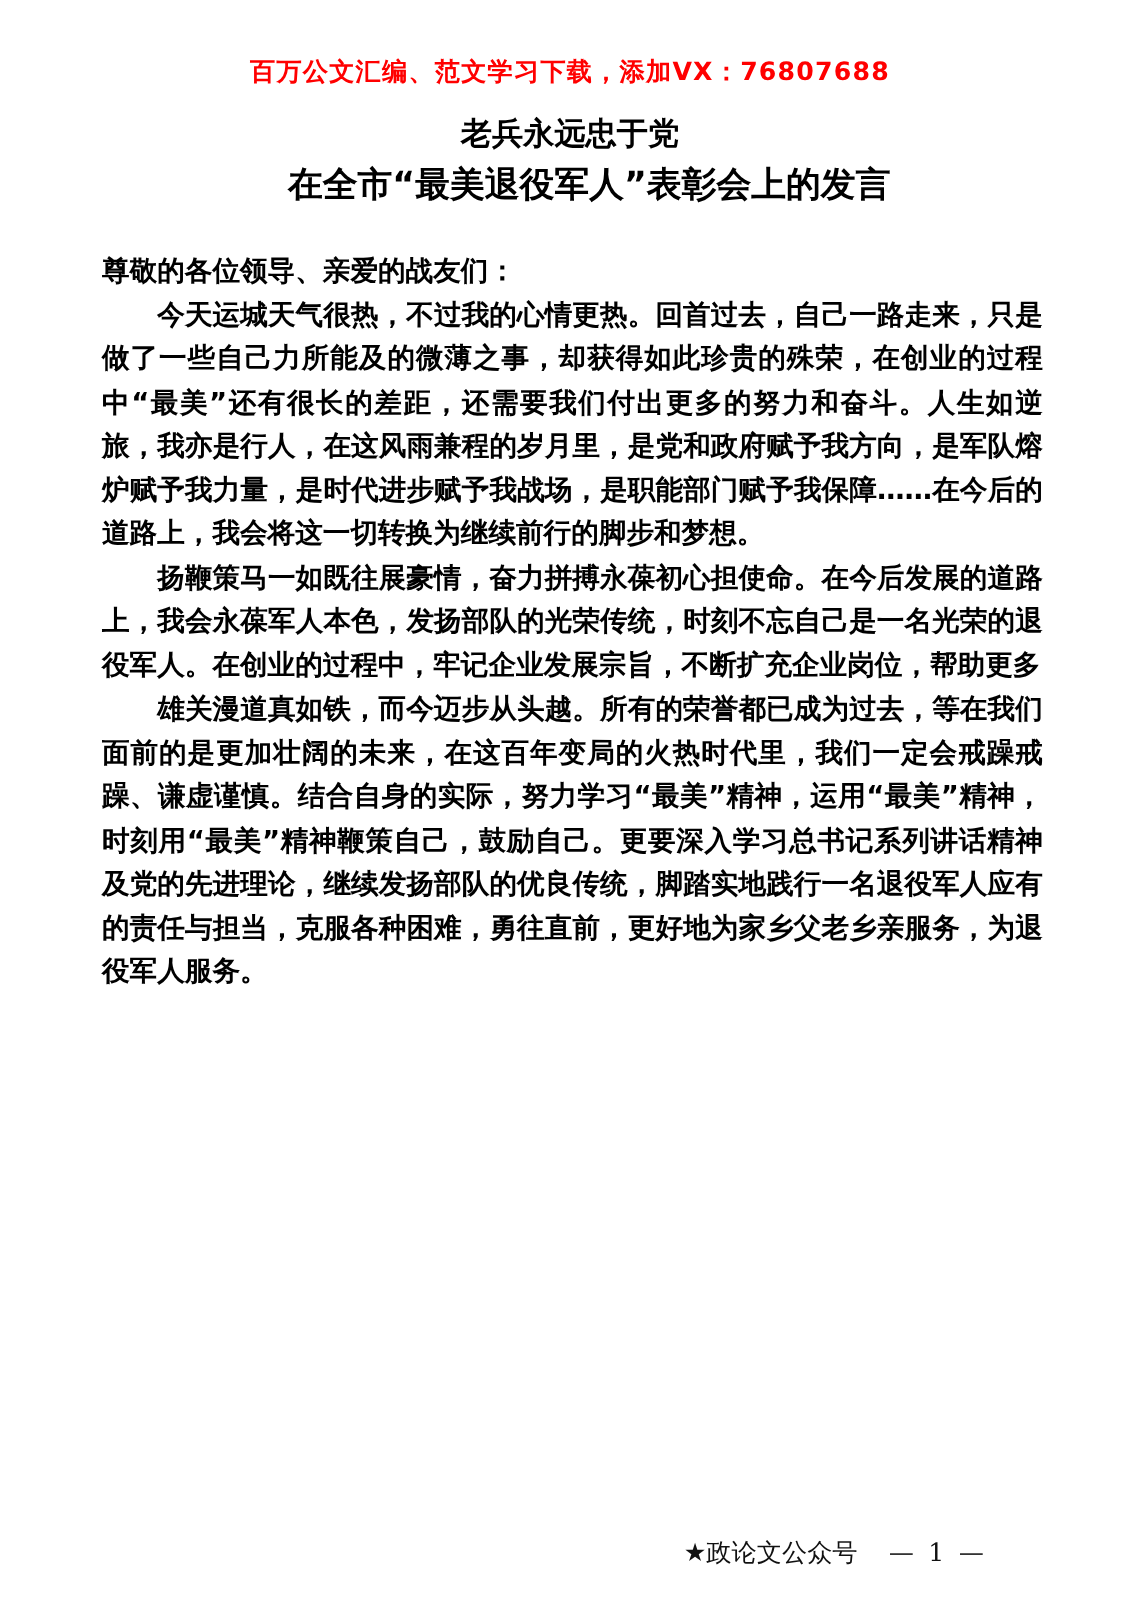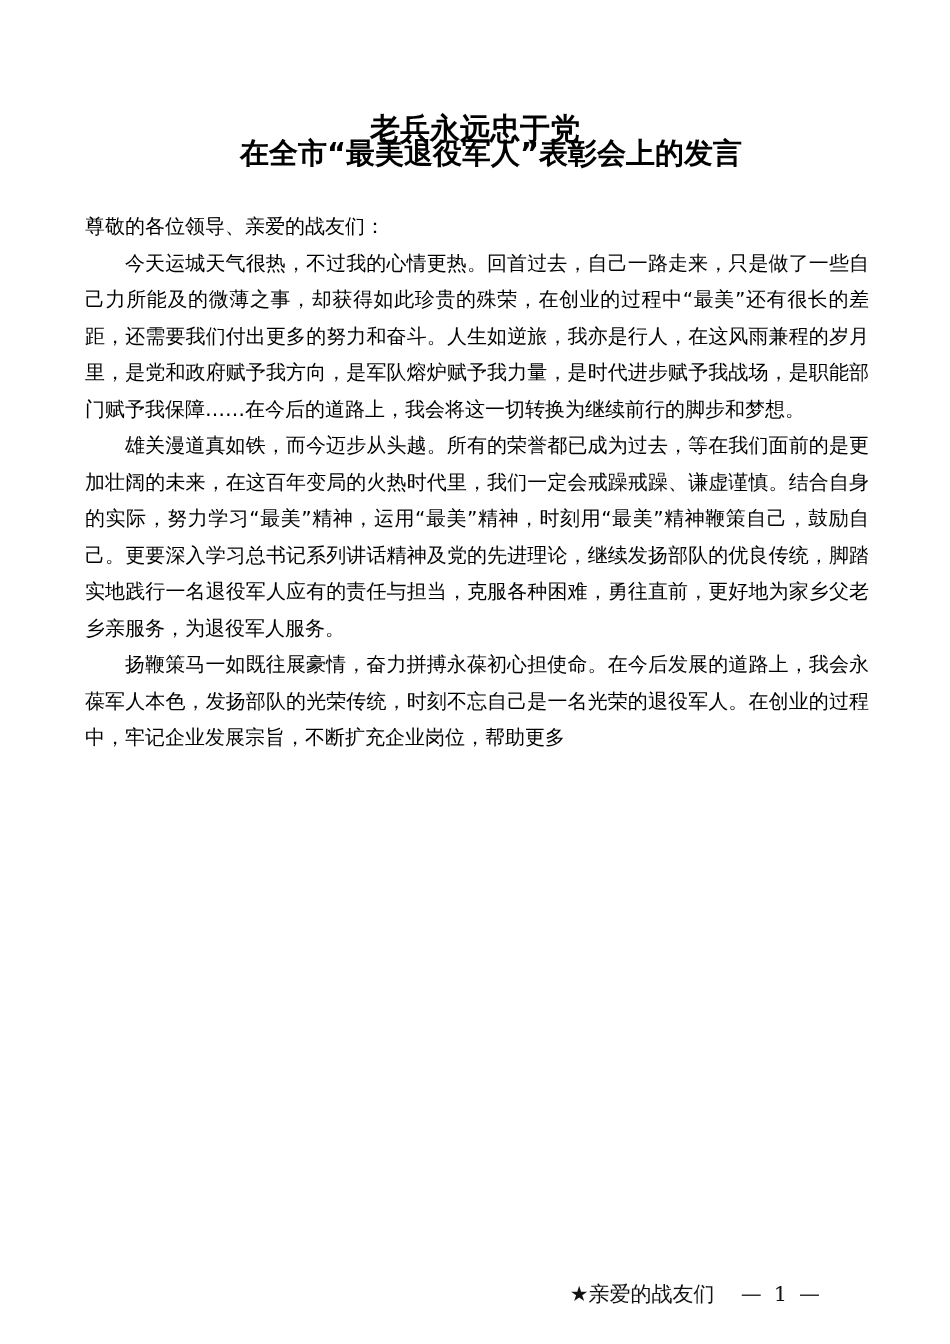--- a/index.html
+++ b/index.html
@@ -25,43 +25,43 @@
     font-size: 21px;
     font-weight: bold;
     letter-spacing: 1px;
   }
   .doc-title {
     position: absolute;
     top: 94px;
     left: 0;
     width: 100%;
     text-align: center;
-    font-size: 30px;
+    font-size: 26px;
     font-weight: bold;
-    margin-top: 15px;
   }
   .doc-subtitle {
     position: absolute;
     top: 134px;
     left: 0;
     width: 100%;
     text-align: center;
     font-size: 29px;
     font-weight: bold;
     padding-left: 16px;
   }
   .content {
     position: absolute;
     top: 208px;
     left: 85px;
     width: 784px;
-    font-size: 20px;
+    font-size: 23px;
     line-height: 36.5px;
     text-align: justify;
     text-justify: inter-ideograph;
+    font-weight: bold;
   }
   .content p {
     margin: 0;
     padding: 0;
   }
   .content p.para {
     text-indent: 2em;
   }
   .footer {
     position: absolute;
@@ -83,29 +83,30 @@
   .footer .source {
     display: inline-block;
     margin-right: 14px;
   }
 </style>
 </head>
 <body>
 
 <div class="page">
 
+  <div class="notice" style="color: rgb(255, 0, 0);">百万公文汇编、范文学习下载，添加VX：76807688</div>
 
   <div class="doc-title">老兵永远忠于党</div>
 
   <div class="doc-subtitle">在全市“最美退役军人”表彰会上的发言</div>
 
   <div class="content">
     <p class="greeting">尊敬的各位领导、亲爱的战友们：</p>
     <p class="para">今天运城天气很热，不过我的心情更热。回首过去，自己一路走来，只是做了一些自己力所能及的微薄之事，却获得如此珍贵的殊荣，在创业的过程中“最美”还有很长的差距，还需要我们付出更多的努力和奋斗。人生如逆旅，我亦是行人，在这风雨兼程的岁月里，是党和政府赋予我方向，是军队熔炉赋予我力量，是时代进步赋予我战场，是职能部门赋予我保障……在今后的道路上，我会将这一切转换为继续前行的脚步和梦想。</p>
+    <p class="para">扬鞭策马一如既往展豪情，奋力拼搏永葆初心担使命。在今后发展的道路上，我会永葆军人本色，发扬部队的光荣传统，时刻不忘自己是一名光荣的退役军人。在创业的过程中，牢记企业发展宗旨，不断扩充企业岗位，帮助更多</p>
     <p class="para">雄关漫道真如铁，而今迈步从头越。所有的荣誉都已成为过去，等在我们面前的是更加壮阔的未来，在这百年变局的火热时代里，我们一定会戒躁戒躁、谦虚谨慎。结合自身的实际，努力学习“最美”精神，运用“最美”精神，时刻用“最美”精神鞭策自己，鼓励自己。更要深入学习总书记系列讲话精神及党的先进理论，继续发扬部队的优良传统，脚踏实地践行一名退役军人应有的责任与担当，克服各种困难，勇往直前，更好地为家乡父老乡亲服务，为退役军人服务。</p>
-    <p class="para">扬鞭策马一如既往展豪情，奋力拼搏永葆初心担使命。在今后发展的道路上，我会永葆军人本色，发扬部队的光荣传统，时刻不忘自己是一名光荣的退役军人。在创业的过程中，牢记企业发展宗旨，不断扩充企业岗位，帮助更多</p>
   </div>
 
   <div class="footer">
-    <span class="source">★亲爱的战友们</span><span class="dash">—</span><span class="pageno">1</span><span class="dash">—</span>
+    <span class="source">★政论文公众号</span><span class="dash">—</span><span class="pageno">1</span><span class="dash">—</span>
   </div>
 
 </div>
 
 </body></html>

